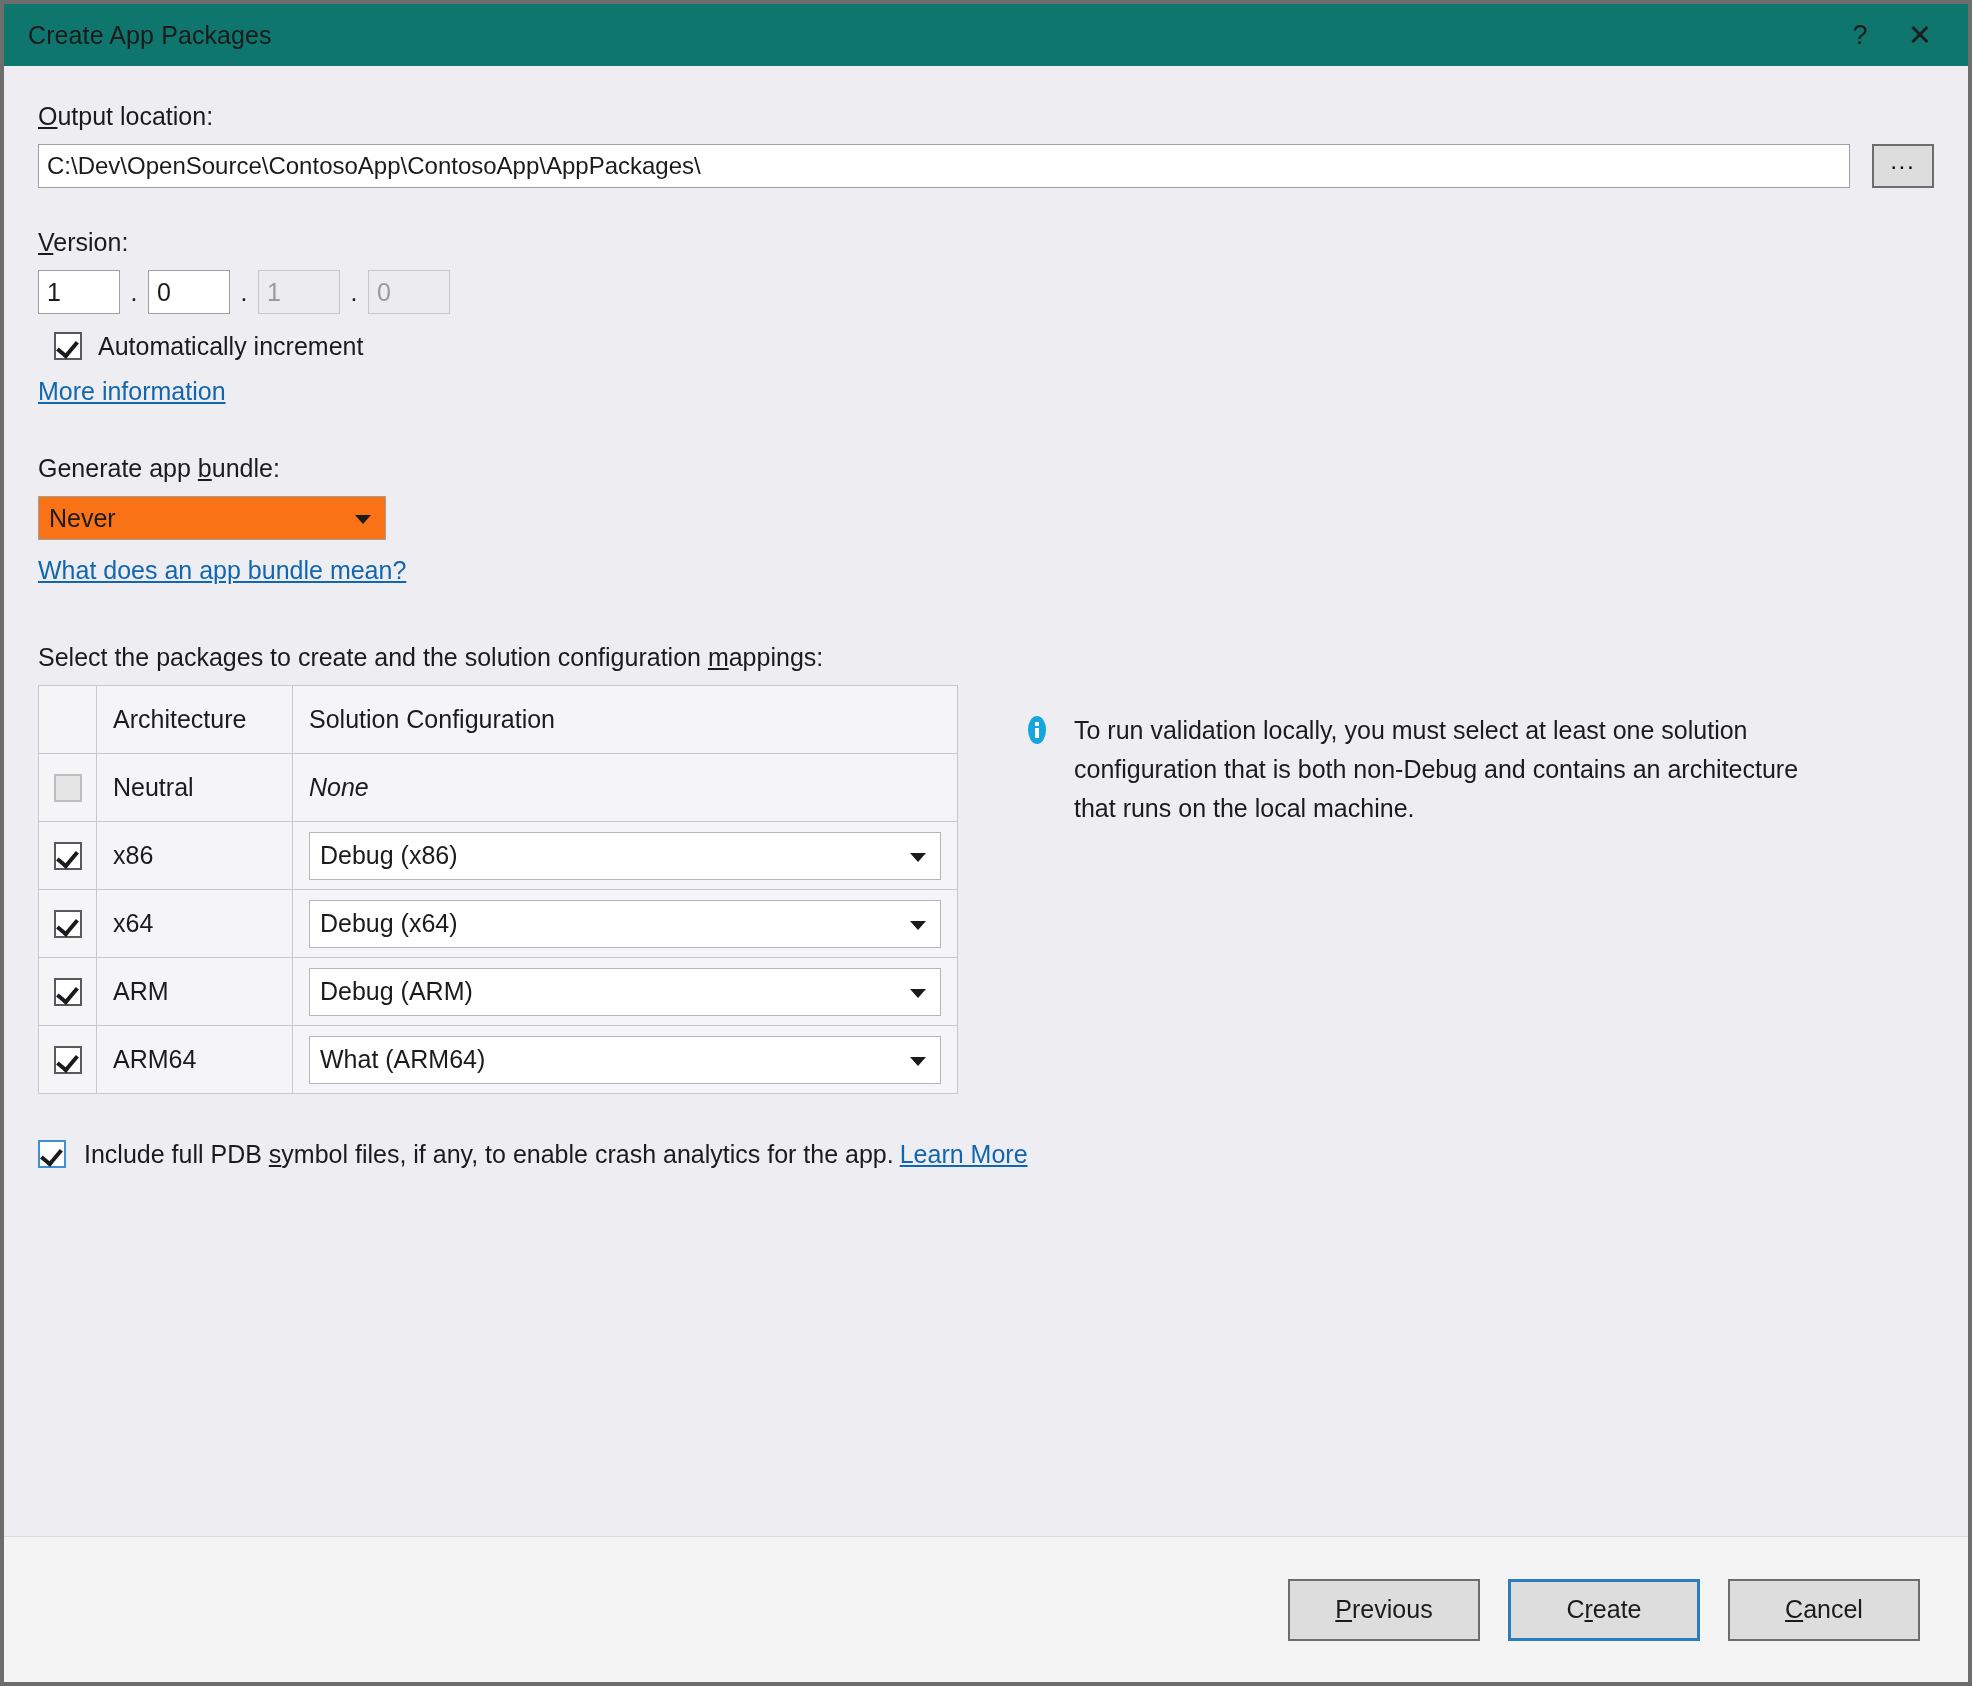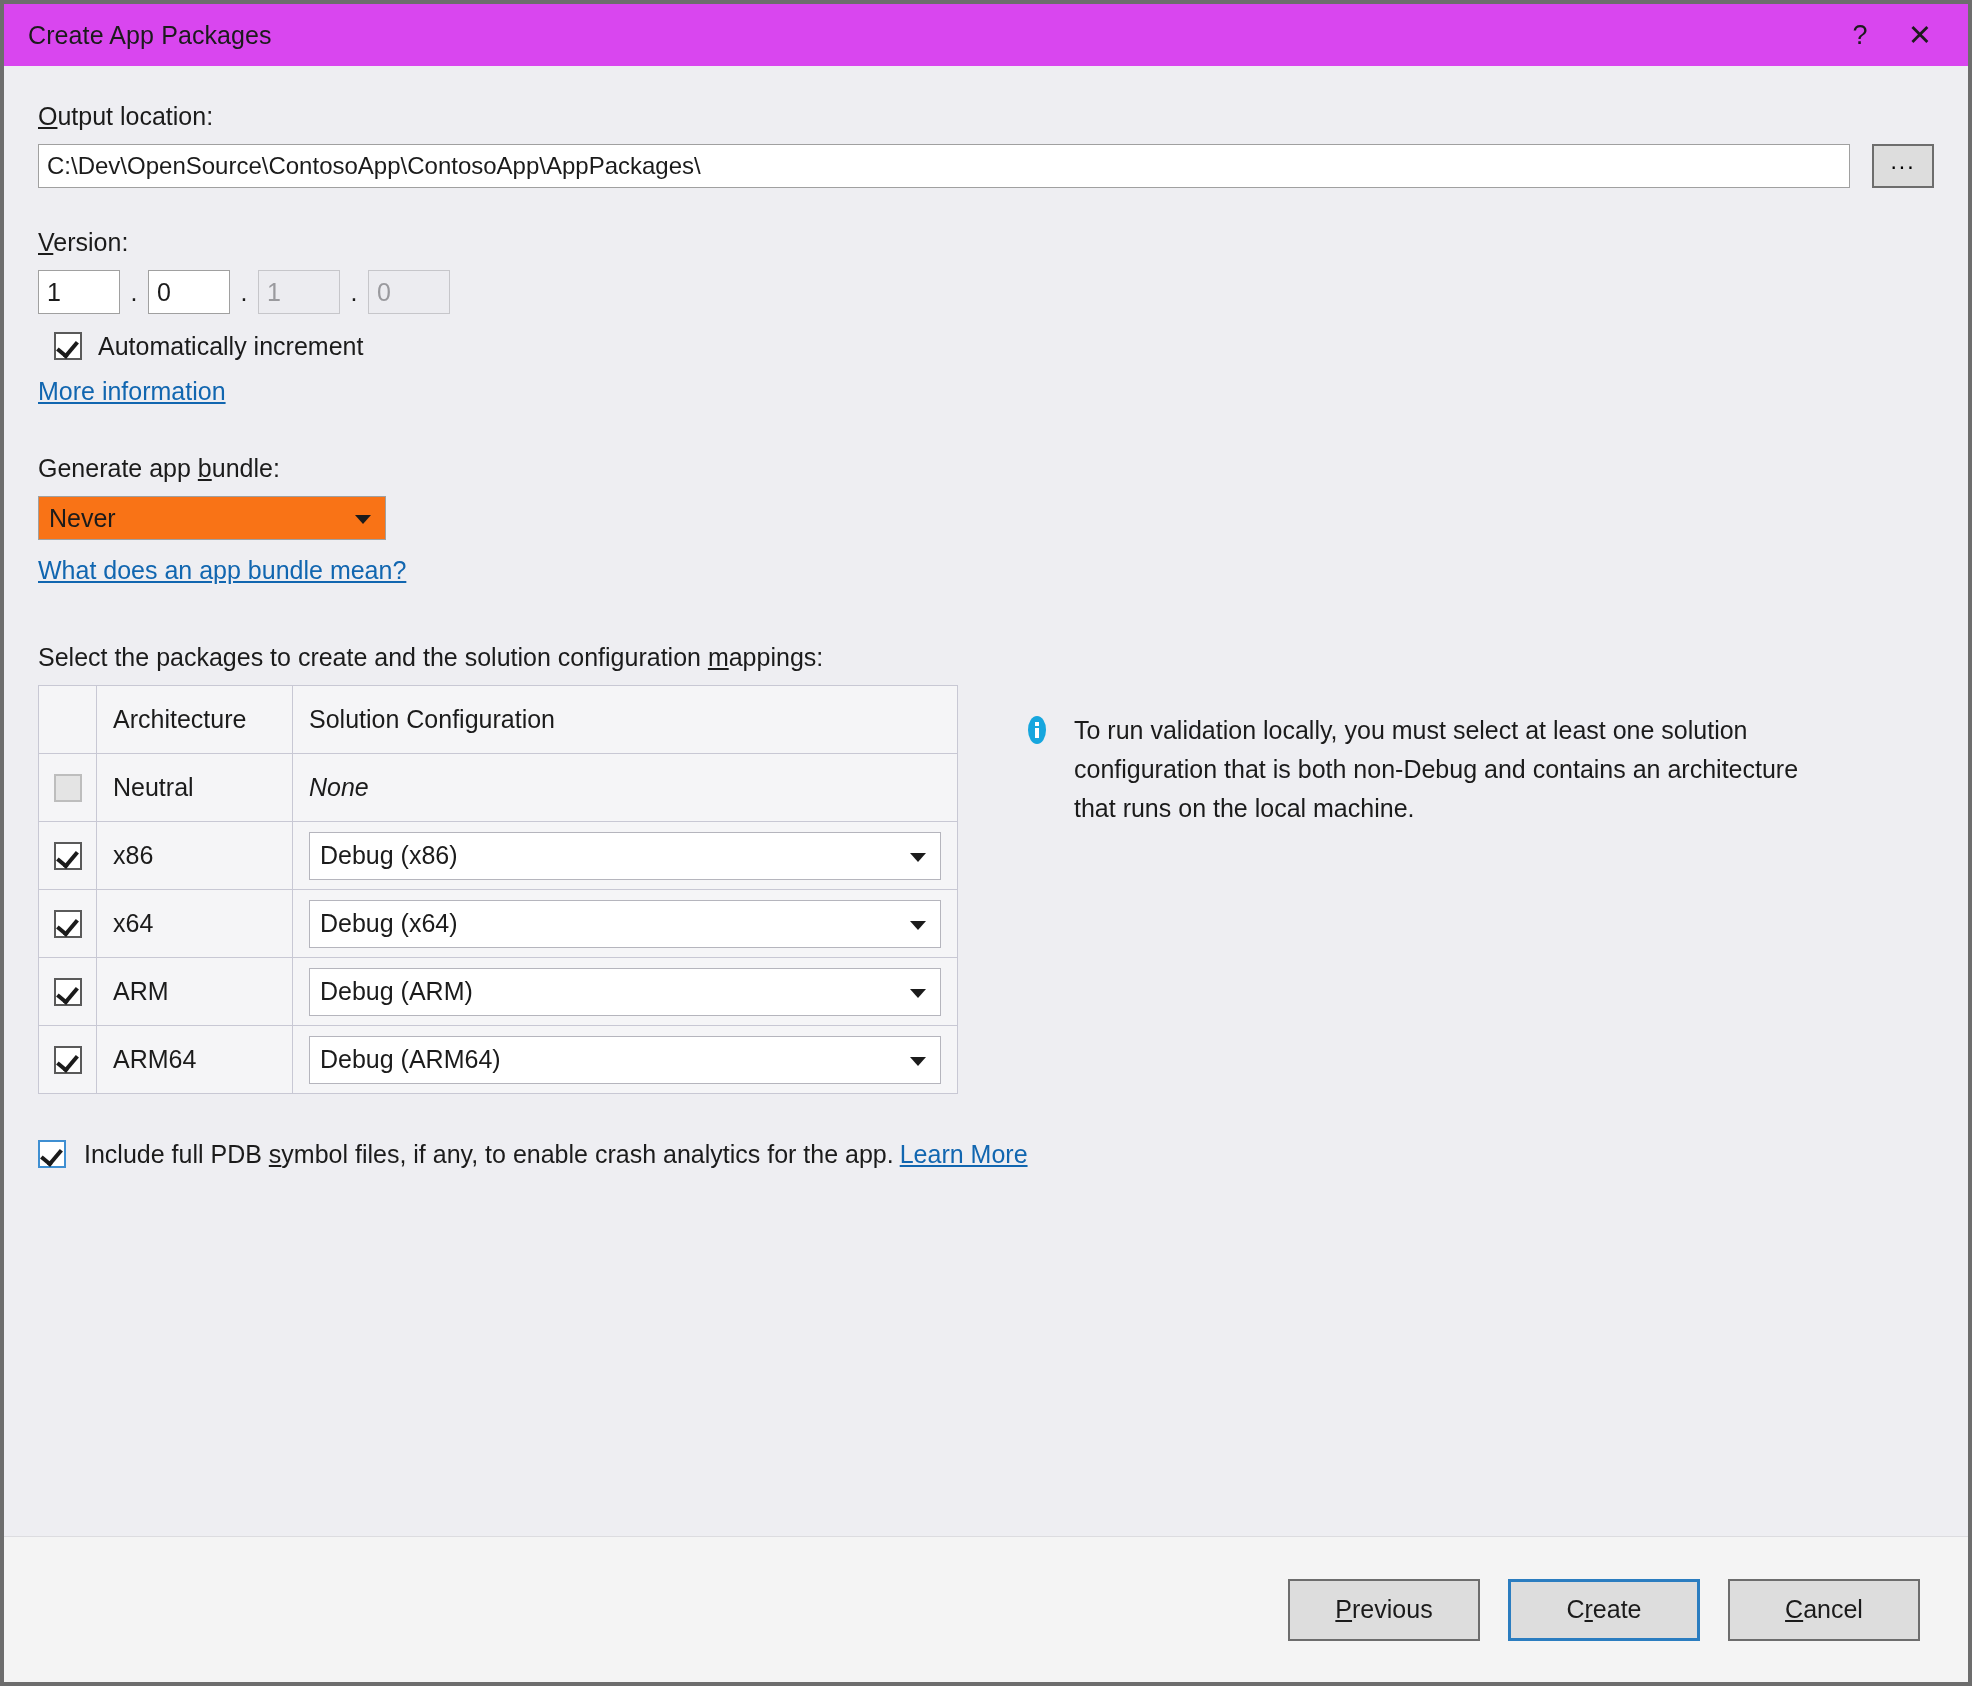--- a/index.html
+++ b/index.html
@@ -18,21 +18,21 @@
     width: 1972px; height: 1686px;
     background: #eeeef2;
     border: 4px solid #6d6d6d;
     display: flex;
     flex-direction: column;
   }
 
   
   .titlebar {
     height: 62px;
-    background: #d946ef;
+    background: #0f766e;
     flex: 0 0 auto;
     display: flex;
     align-items: center;
     position: relative;
   }
   .titlebar-text {
     font-size: 25px;
     color: #1b1b1b;
     margin-left: 24px;
     letter-spacing: 0.1px;
@@ -442,21 +442,21 @@
             </td>
           </tr>
 
           <tr>
             <td class="check-cell">
               <div class="checkbox checked"></div>
             </td>
             <td>ARM64</td>
             <td class="cfg-cell">
               <div class="cell-select">
-                <span>Debug (ARM64)</span>
+                <span>What (ARM64)</span>
                 <span class="caret"></span>
               </div>
             </td>
           </tr>
         </tbody>
       </table>
 
       <div class="info-panel">
         <div class="info-icon">
           <svg viewBox="0 0 30 30" width="30" height="30" aria-hidden="true">

